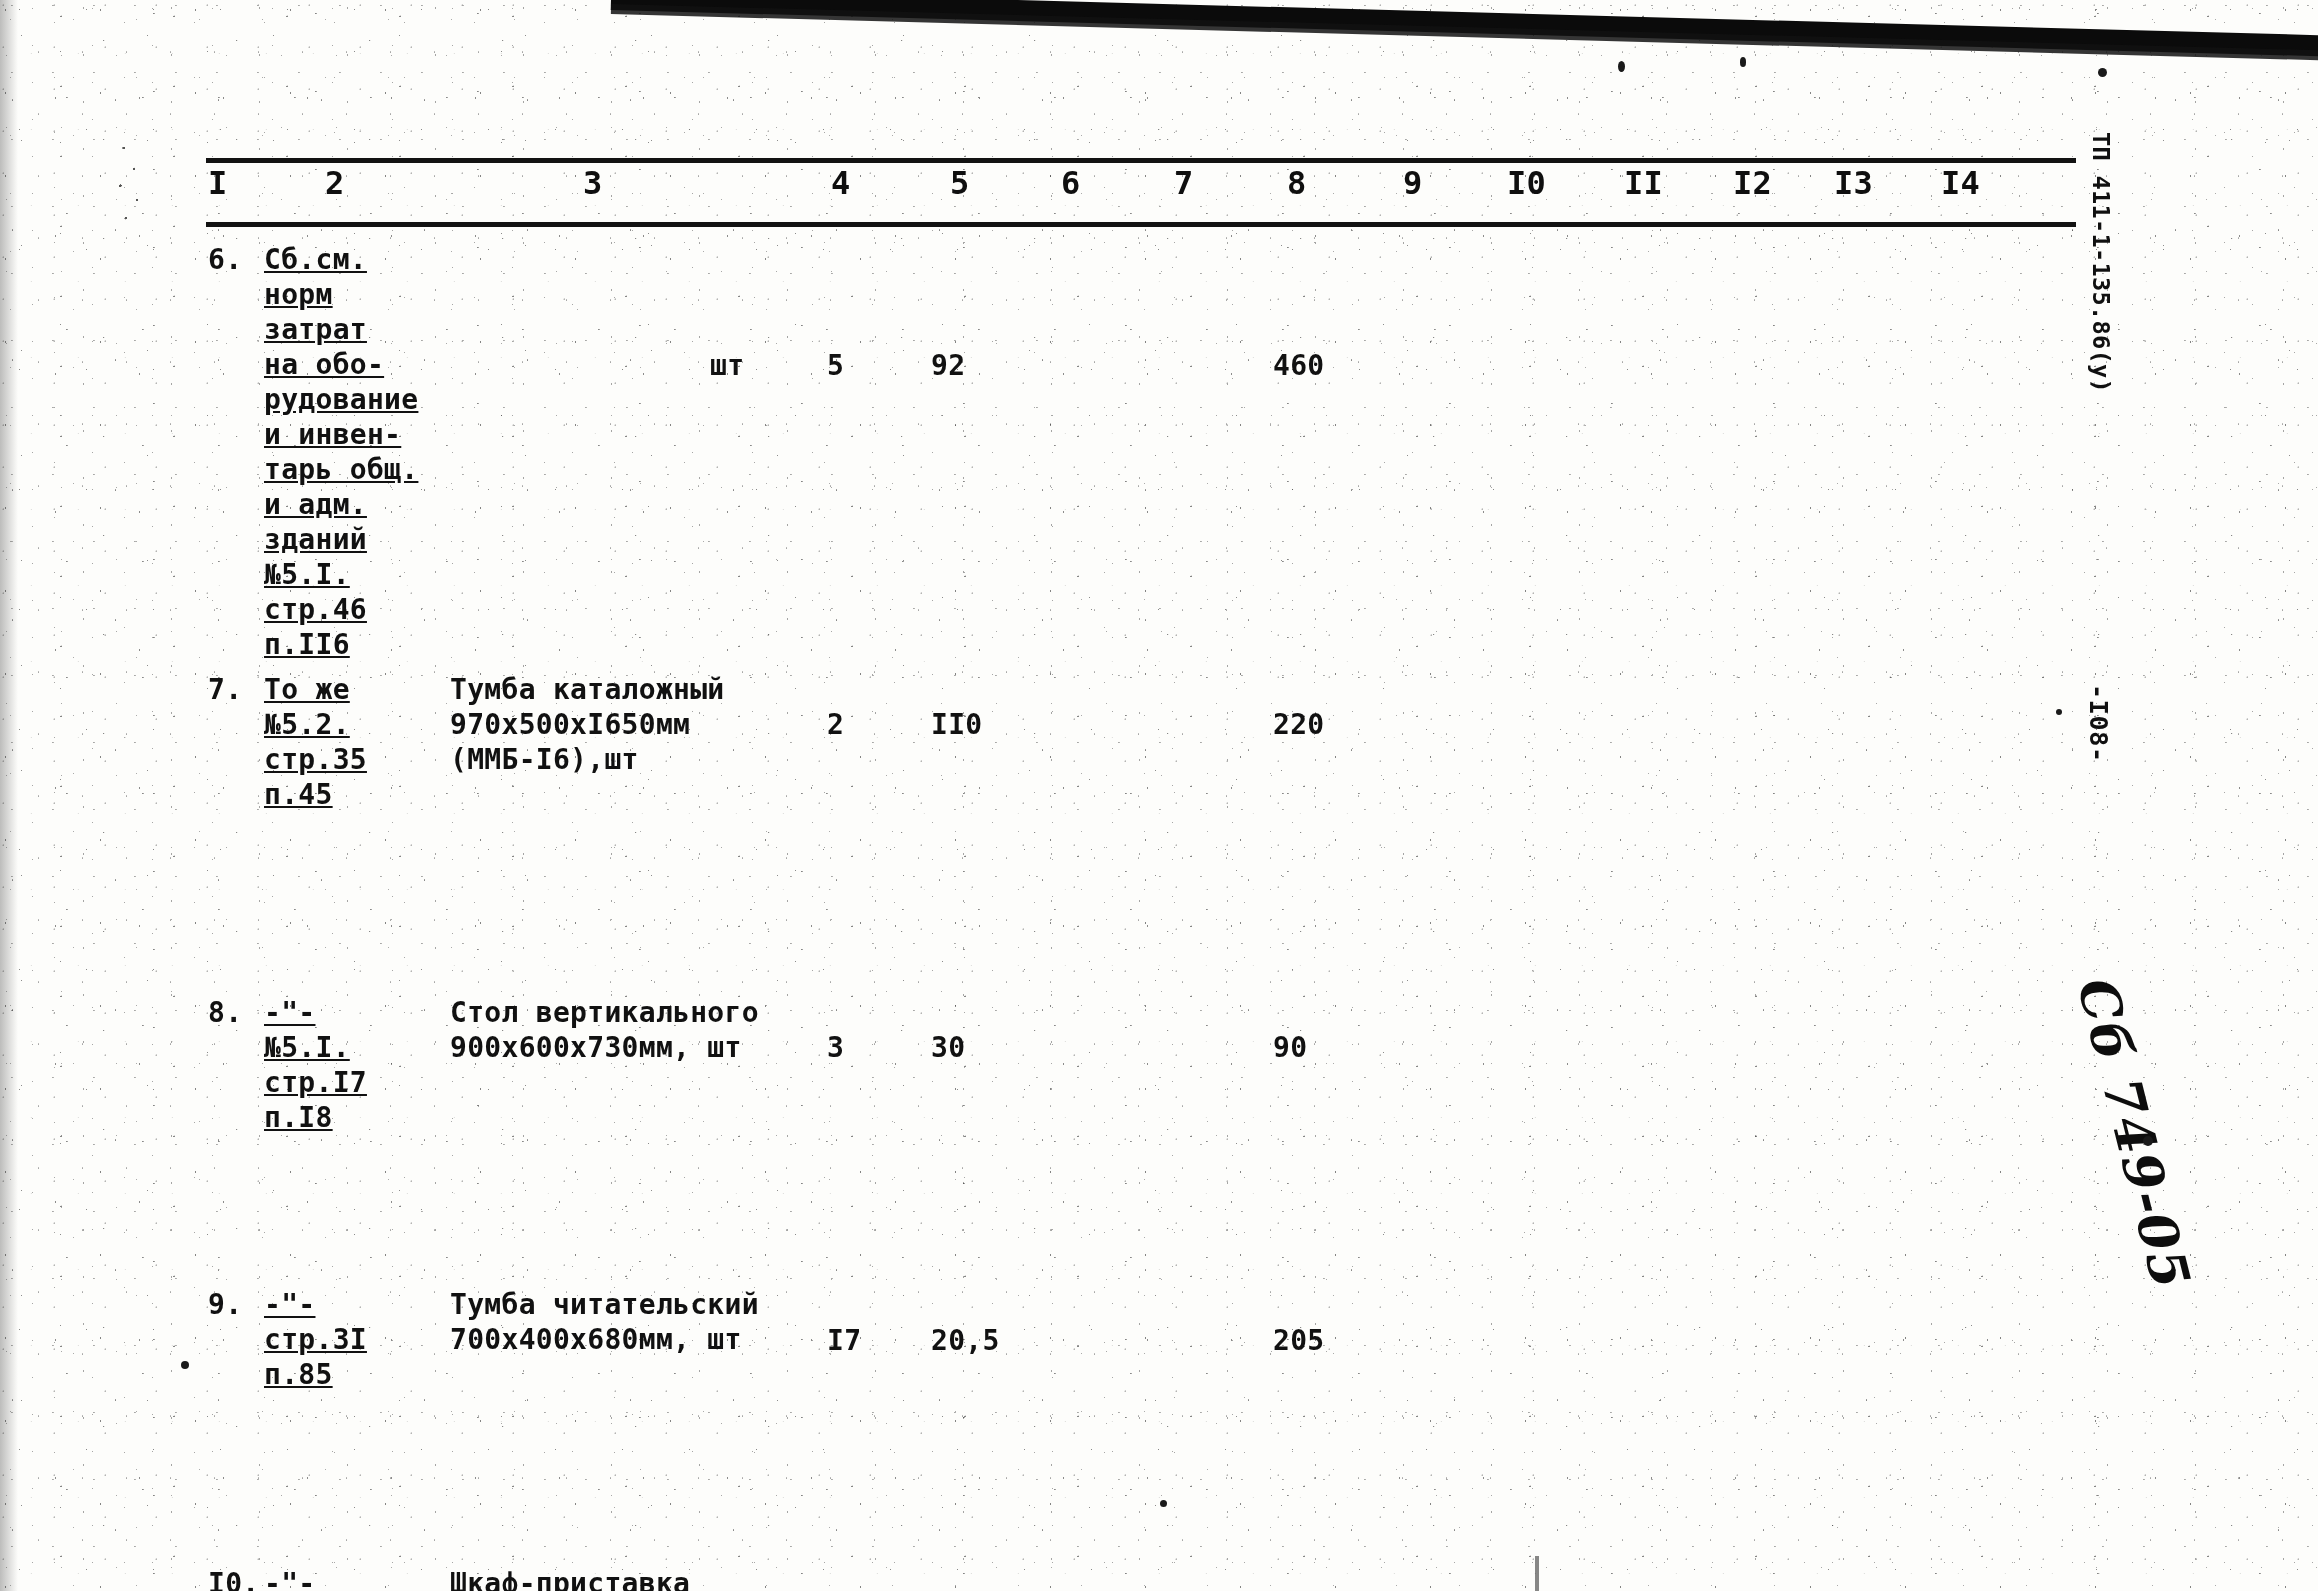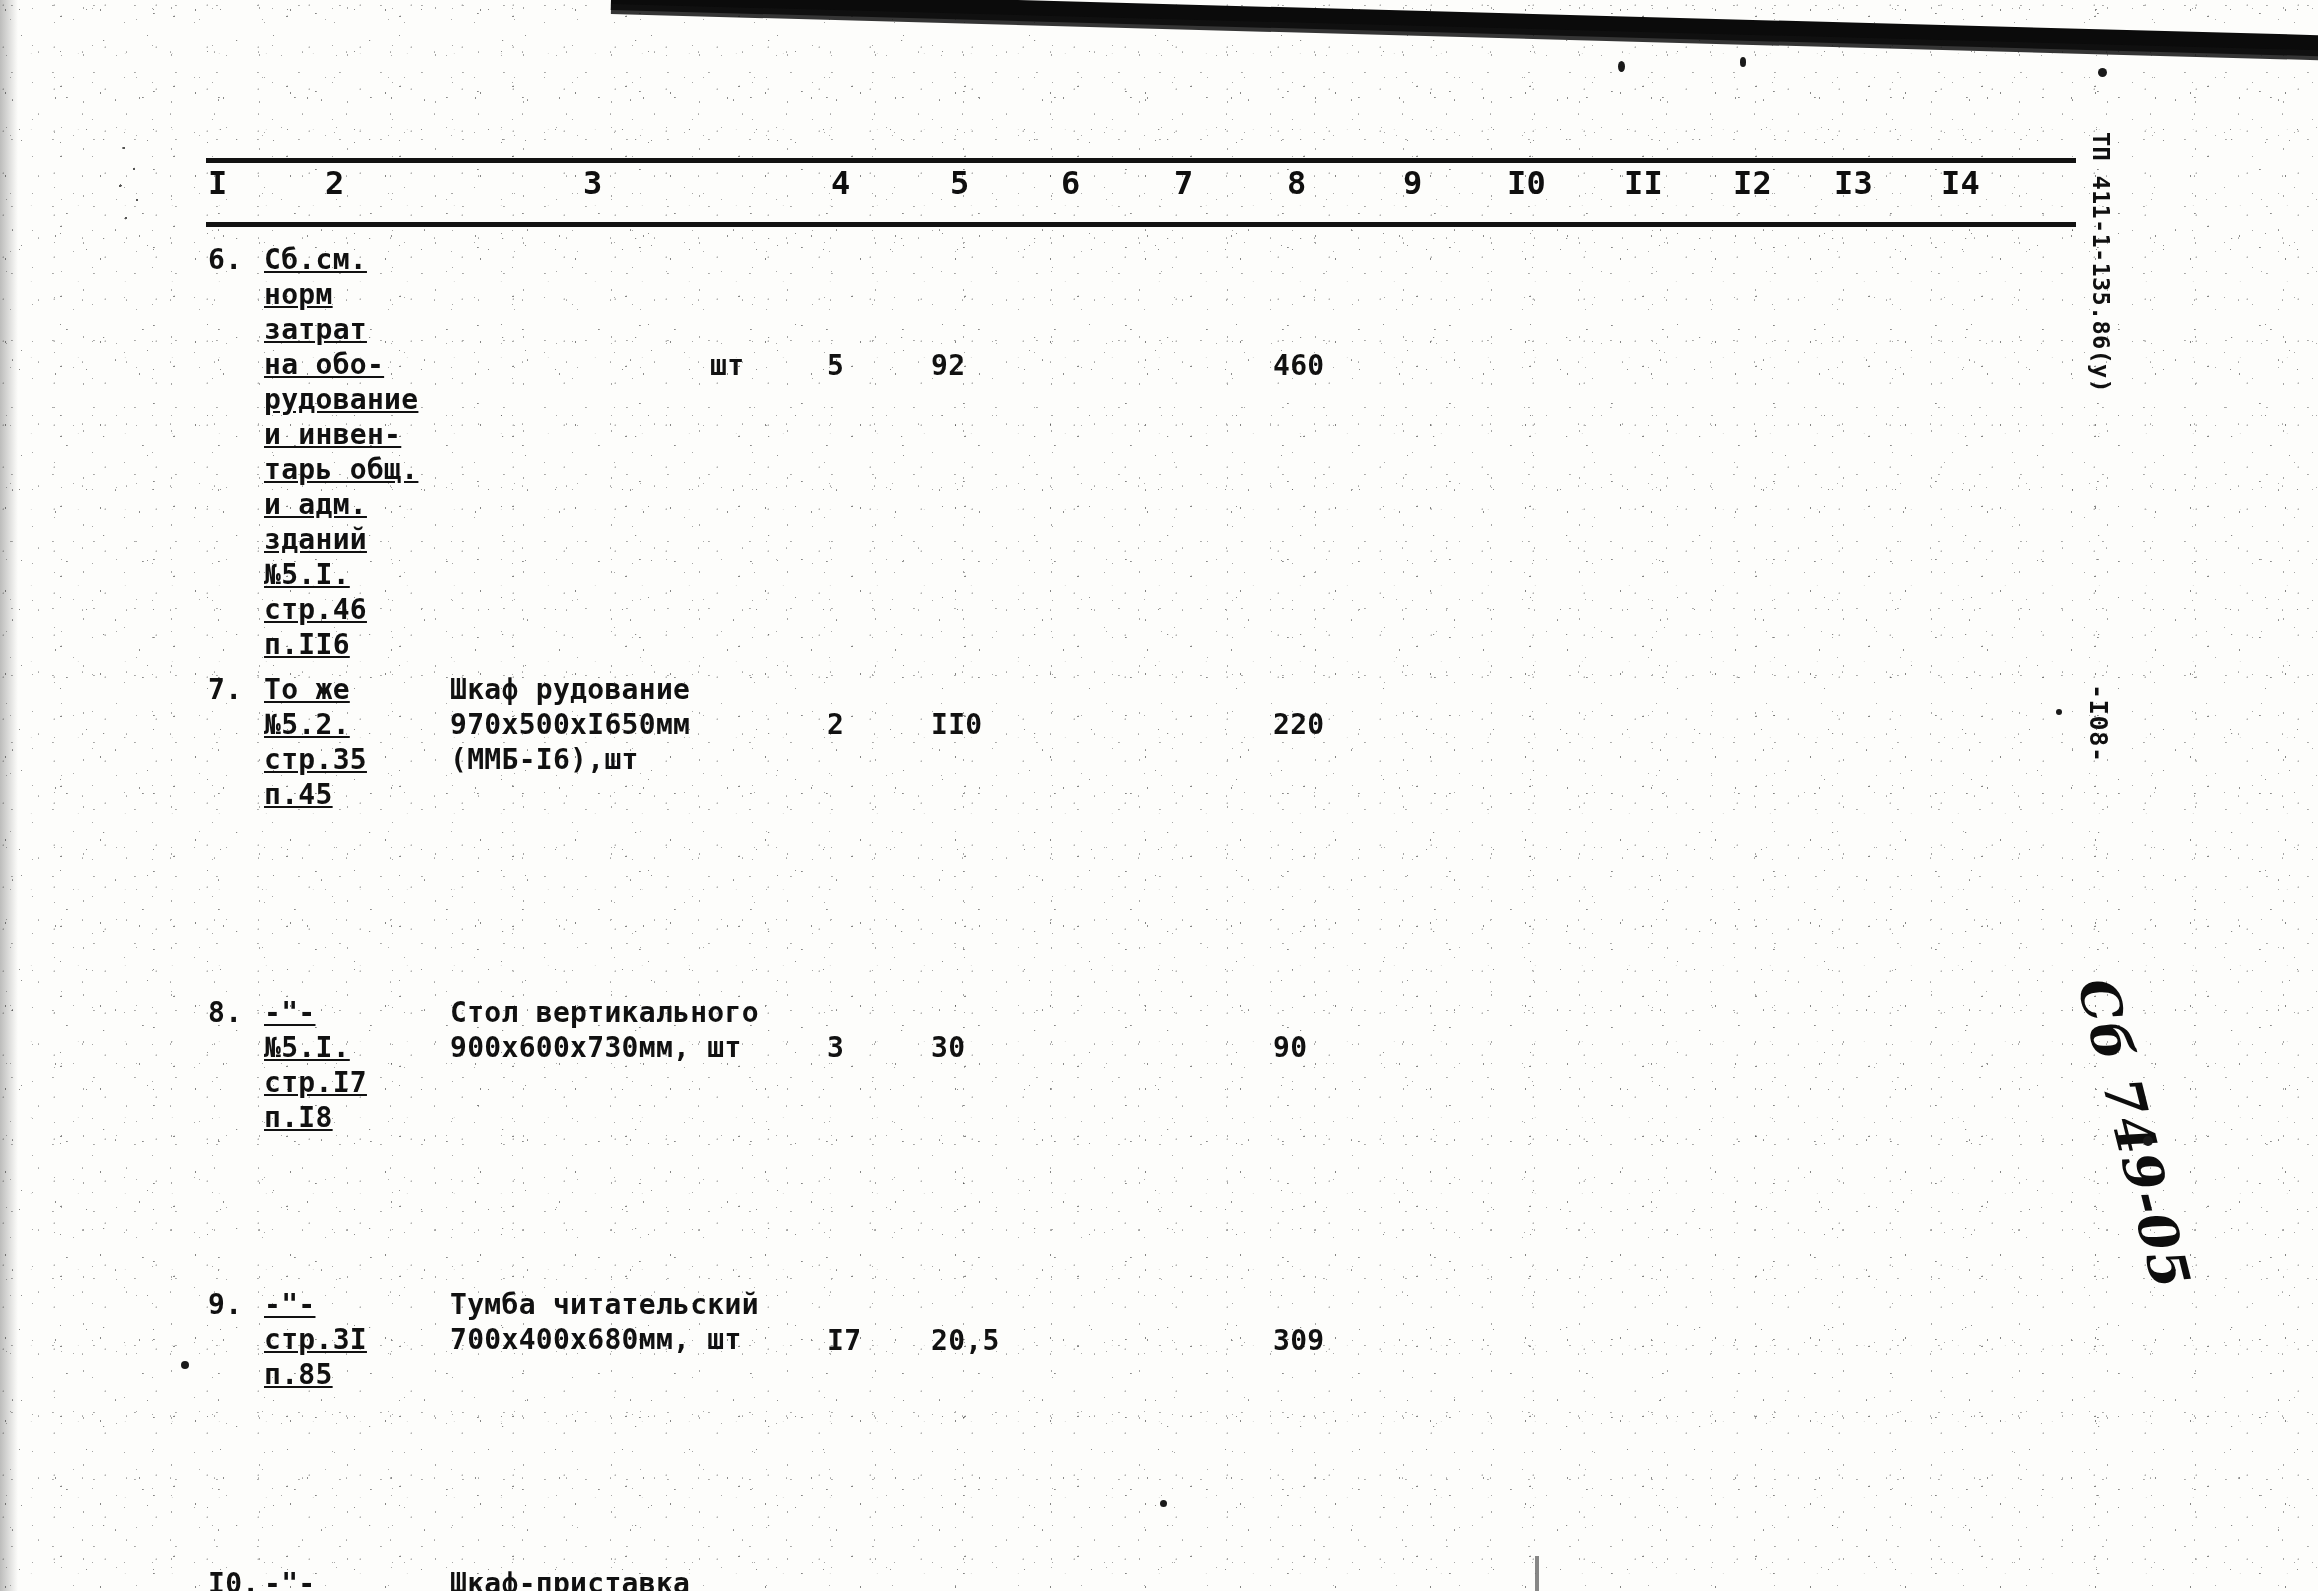--- a/index.html
+++ b/index.html
@@ -231,21 +231,21 @@
       <span class="cell c-price" style="top:106px">92</span>
       <span class="cell c-total" style="top:106px">460</span>
     </div>
 
     <div class="row" style="height:153px">
       <span class="cell c-no" style="top:245px">7.</span>
       <span class="cell c-ref" style="top:245px">То же
 №5.2.
 стр.35
 п.45</span>
-      <span class="cell c-desc" style="top:245px">Шкаф рудование
+      <span class="cell c-desc" style="top:245px">Тумба каталожный
 970х500хI650мм
 (ММБ-I6),шт</span>
       <span class="cell c-qty" style="top:280px">2</span>
       <span class="cell c-price" style="top:280px">II0</span>
       <span class="cell c-total" style="top:280px">220</span>
     </div>
 
     <div class="row" style="height:139px">
       <span class="cell c-no" style="top:415px">8.</span>
       <span class="cell c-ref" style="top:415px">-"-
@@ -261,21 +261,21 @@
 
     <div class="row" style="height:139px">
       <span class="cell c-no" style="top:568px">9.</span>
       <span class="cell c-ref" style="top:568px">-"-
 стр.3I
 п.85</span>
       <span class="cell c-desc" style="top:568px">Тумба читательский
 700х400х680мм, шт</span>
       <span class="cell c-qty" style="top:604px">I7</span>
       <span class="cell c-price" style="top:604px">20,5</span>
-      <span class="cell c-total" style="top:604px">309</span>
+      <span class="cell c-total" style="top:604px">205</span>
     </div>
 
     <div class="row" style="height:208px">
       <span class="cell c-no" style="top:708px">I0.</span>
       <span class="cell c-ref" style="top:708px">-"-
 стр.46
 п.II6</span>
       <span class="cell c-desc" style="top:708px">Шкаф-приставка
 для вертикального
 хранения докумен-

